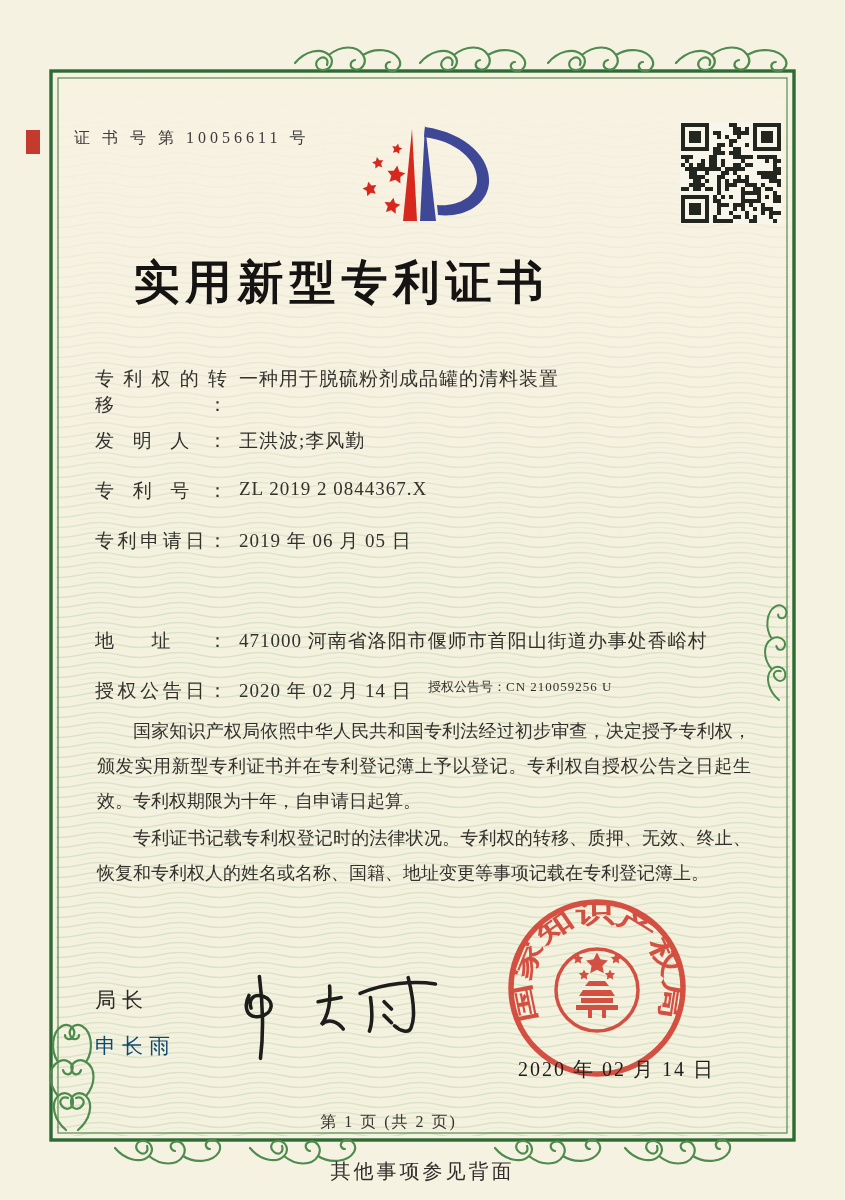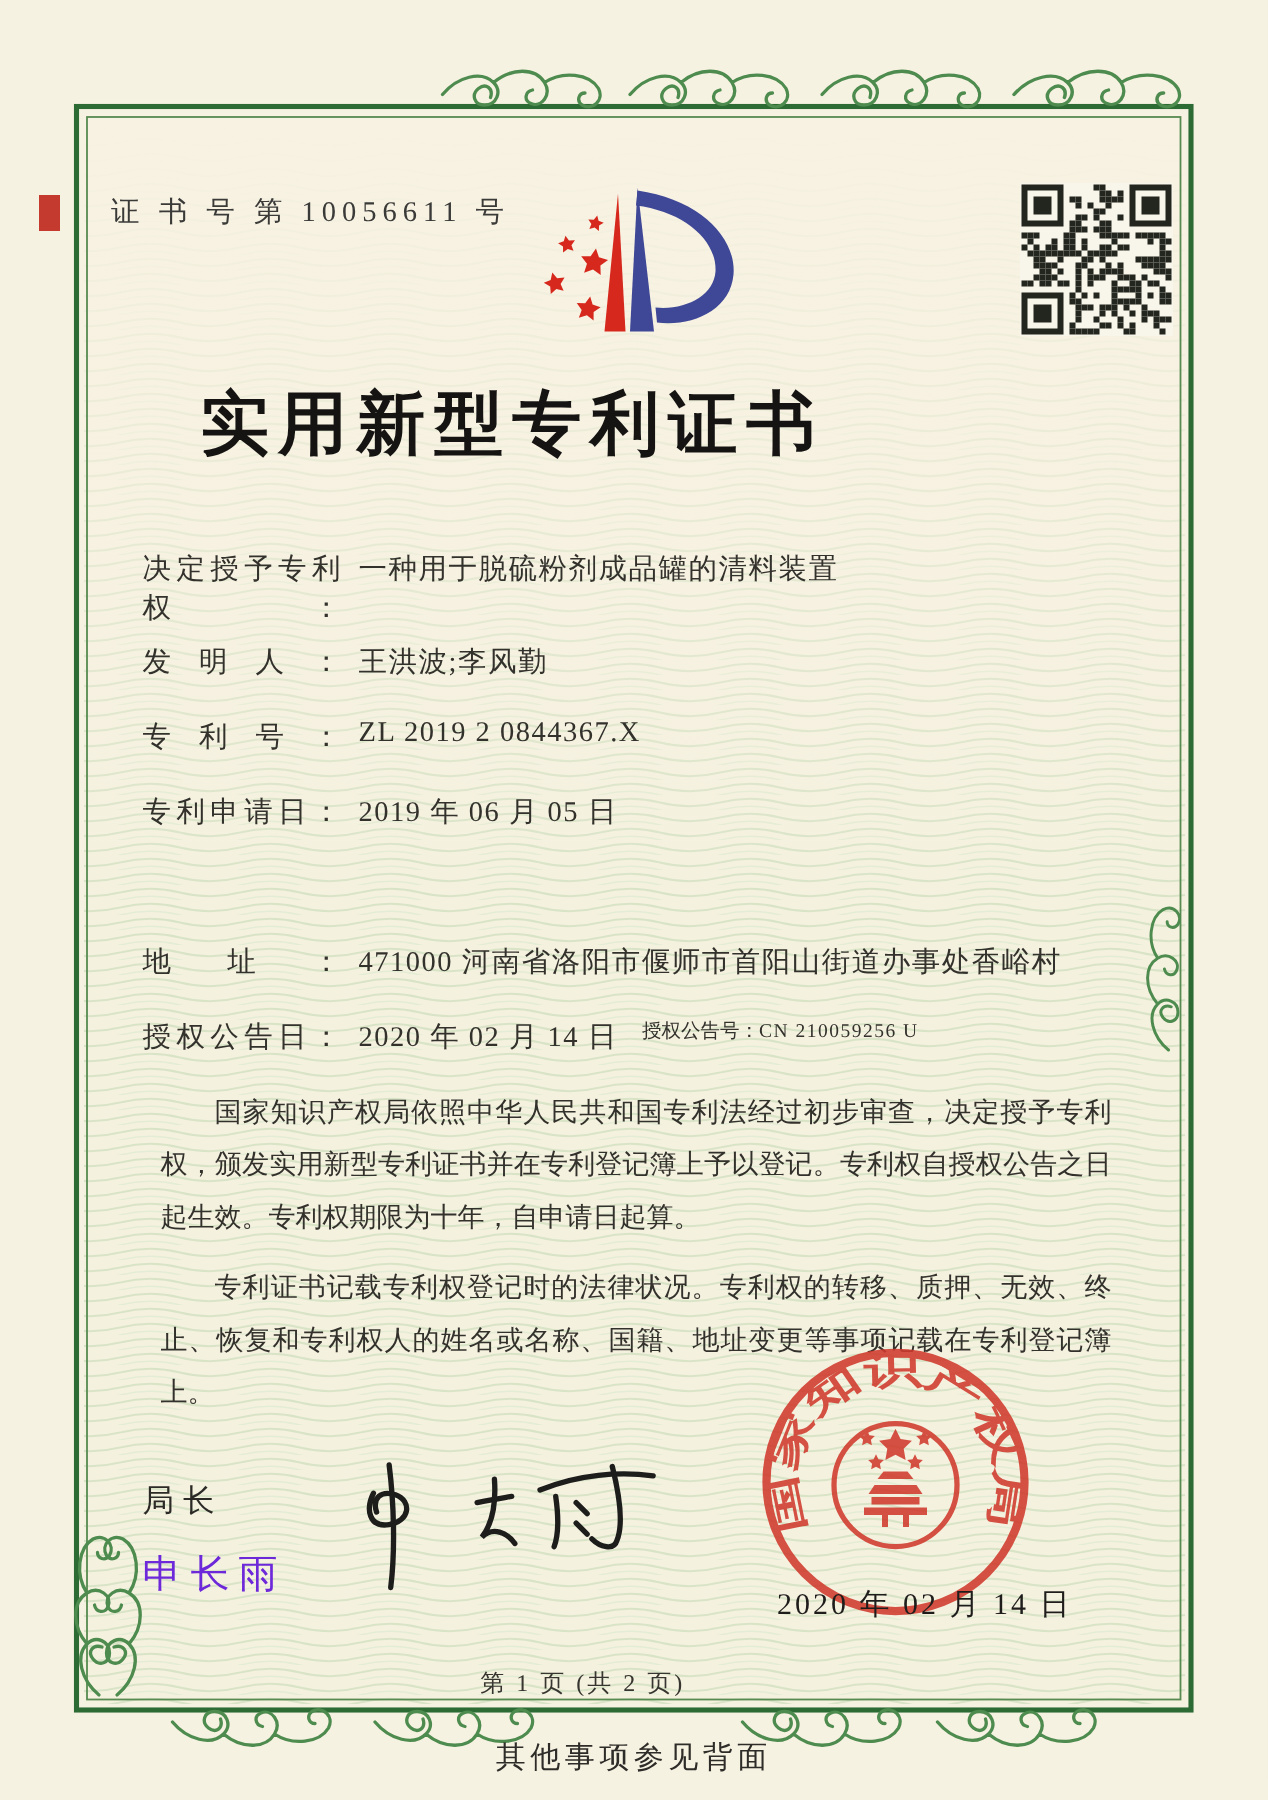--- a/index.html
+++ b/index.html
@@ -8,42 +8,42 @@
     background:#f6f2e2;
     font-family:"Liberation Serif","DejaVu Serif",serif;
     color:#2e2c28;
     position:relative;
     overflow:hidden;
   }
   #cert{position:absolute;inset:0;width:845px;height:1200px;}
   .layer{position:absolute;left:0;top:0;}
   .abs{position:absolute;}
   .cert-number{
-    left:74px;top:128px;font-size:19px;letter-spacing:4px;color:#3a3a38;
+    left:74px;top:128px;font-size:16px;letter-spacing:4px;color:#3a3a38;
   }
   .edge-mark{left:26px;top:130px;width:14px;height:24px;background:#c53a2e;}
   .title{
     left:0;right:0;top:252px;text-align:center;
     font-size:46px;font-weight:bold;letter-spacing:6px;color:#151412;
     width:683px;
   }
   .field-row{left:95px;width:660px;height:28px;font-size:19px;color:#33312c;}
   .flabel{
     display:inline-block;width:132px;text-align:justify;text-align-last:justify;
     vertical-align:top;
   }
   .fvalue{margin-left:12px;letter-spacing:1px;margin-top:37px;}
   .grant-no{left:428px;font-size:13px;color:#33312c;}
   .body-text{
     left:95px;top:712px;width:658px;font-size:18px;line-height:35px;
     text-align:justify;color:#33312c;
   }
-  .body-text p{margin:12px;text-indent:2em;}
+  .body-text p{margin:2px;text-indent:2em;}
   .officer-title{left:95px;top:986px;font-size:21px;letter-spacing:6px;color:#2c2a26;}
-  .officer-name{left:95px;top:1032px;font-size:26px;letter-spacing:6px;color:#6d28d9;}
+  .officer-name{left:95px;top:1032px;font-size:21px;letter-spacing:6px;color:#0c4a6e;}
   .seal-date{left:518px;top:1056px;font-size:20px;letter-spacing:2px;color:#1e1d1b;}
   .page-info{left:0;width:777px;top:1112px;text-align:center;font-size:16px;letter-spacing:2px;color:#37352f;}
   .back-note{left:0;width:845px;top:1158px;text-align:center;font-size:20px;letter-spacing:3px;color:#2e2c28;}
   svg{display:block;}
 </style>
 </head>
 <body>
 
 <div id="cert">
 
@@ -323,21 +323,21 @@
           <rect x="0" y="72" w="0" width="28" height="28" fill="#23261f"></rect>
           <rect x="4" y="76" w="0" width="20" height="20" fill="#f8f5ea"></rect>
           <rect x="8" y="80" w="0" width="12" height="12" fill="#23261f"></rect>
         </g>
     </svg>
   </div>
 
   <div class="abs title">实用新型专利证书</div>
 
   <div class="abs field-row" style="top:366px;">
-    <span class="flabel">决定授予专利权：</span><span class="fvalue">一种用于脱硫粉剂成品罐的清料装置</span>
+    <span class="flabel">专利权的转移：</span><span class="fvalue">一种用于脱硫粉剂成品罐的清料装置</span>
   </div>
   <div class="abs field-row" style="top:428px;">
     <span class="flabel">发明人：</span><span class="fvalue">王洪波;李风勤</span>
   </div>
   <div class="abs field-row" style="top:478px;">
     <span class="flabel">专利号：</span><span class="fvalue">ZL 2019 2 0844367.X</span>
   </div>
   <div class="abs field-row" style="top:528px;">
     <span class="flabel">专利申请日：</span><span class="fvalue">2019 年 06 月 05 日</span>
   </div>

